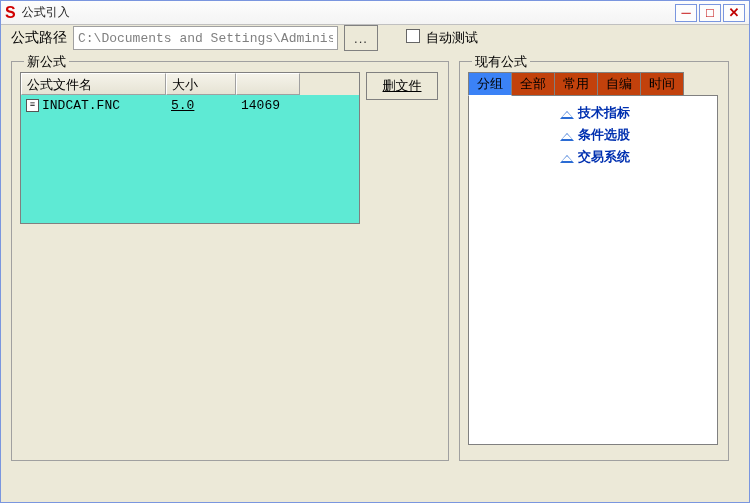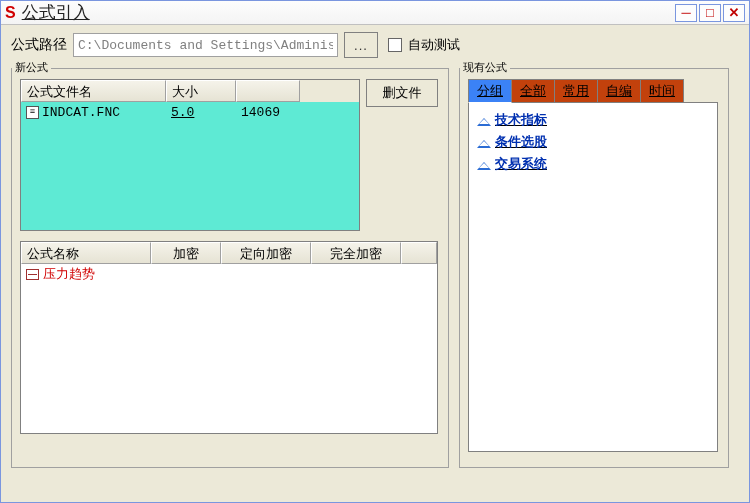--- a/index.html
+++ b/index.html
@@ -26,45 +26,44 @@
   padding: 0 4px;
 }
 .titlebar .icon-s {
   color: #d00000;
   font-weight: bold;
   font-size: 16px;
   font-family: Arial, sans-serif;
   margin-right: 6px;
 }
 .titlebar .title {
-  font-size: 17px;
+  font-size: 12px;
   color: #222;
   flex: 1;
-  text-decoration: underline;
 }
 .window-controls {
   display: flex;
   gap: 2px;
 }
 .winbtn {
   width: 22px;
   height: 18px;
   border: 1px solid #7a96df;
   background: #fdfdfd;
   color: #c00000;
   font-weight: bold;
   font-size: 13px;
   display: flex;
   align-items: center;
   justify-content: center;
   cursor: pointer;
   font-family: Arial;
 }
 .content {
-  padding: 7px 10px;
+  padding: 0 10px;
 }
 .path-row {
   display: flex;
   align-items: center;
   gap: 6px;
   margin-bottom: 10px;
 }
 .path-label {
   font-size: 14px;
 }
@@ -83,56 +82,55 @@
   height: 26px;
   border: 1px solid #808080;
   background: #ece9d8;
   cursor: pointer;
   font-size: 13px;
   letter-spacing: 1px;
   color: #333;
 }
 .checkbox-wrap {
   display: flex;
-  align-items: center;
+  align-items: flex-start;
   gap: 6px;
-  margin-left: 4px;
+  margin-left: 22px;
 }
 .checkbox-box {
   width: 14px;
   height: 14px;
   border: 1px solid #666;
   background: #fff;
   cursor: pointer;
 }
 .main-area {
   display: flex;
   gap: 10px;
 }
 .fieldset {
   border: 1px solid #a0a0a0;
   padding: 10px 8px 8px 8px;
   position: relative;
 }
 .fieldset-label {
   position: absolute;
   top: -9px;
-  left: 0;
+  left: 12px;
   background: #ece9d8;
   padding: 0 3px;
-  font-size: 11px;
+  font-size: 13px;
 }
 .left-panel {
   width: 438px;
   height: 400px;
 }
 .right-panel {
   width: 270px;
   height: 400px;
-  text-decoration: underline;
 }
 .file-row {
   display: flex;
   gap: 6px;
 }
 .file-table {
   border: 1px solid #808080;
   background: #5eead4;
   width: 340px;
   height: 152px;
@@ -181,20 +179,21 @@
   justify-content:center;
   font-size:9px;
 }
 .delete-btn {
   width: 72px;
   height: 28px;
   border: 1px solid #808080;
   background: #ece9d8;
   cursor: pointer;
   font-size: 13px;
+  text-decoration: underline;
 }
 .formula-table {
   margin-top: 10px;
   border: 1px solid #808080;
   background: #fff;
   width: 418px;
   height: 193px;
   overflow: hidden;
 }
 .formula-table .th:nth-child(1){ width:130px; }
@@ -239,20 +238,21 @@
   padding:6px 4px;
   margin-top:-1px;
 }
 .tree-item {
   display:flex;
   align-items:center;
   gap:4px;
   height:22px;
   cursor:pointer;
   padding-left:4px;
+  justify-content:center;
 }
 .tree-icon {
   width:14px; height:12px;
   position:relative;
 }
 .tree-icon::before {
   content:"";
   position:absolute;
   left:0; bottom:0;
   border-left:7px solid transparent;
@@ -319,37 +319,20 @@
                   <span>INDCAT.FNC</span>
                 </div>
                 <div class="td c2">5.0</div>
                 <div class="td c3">14069</div>
               </div>
             </div>
           </div>
           <button class="delete-btn">删文件</button>
         </div>
 
-        <div class="formula-table">
-          <div class="table-header">
-            <div class="th">公式名称</div>
-            <div class="th">加密</div>
-            <div class="th">定向加密</div>
-            <div class="th">完全加密</div>
-            <div class="th"></div>
-          </div>
-          <div class="table-body">
-            <div class="tr">
-              <div class="td c1">
-                <span class="formula-icon"></span>
-                <span class="formula-name-red">压力趋势</span>
-              </div>
-            </div>
-          </div>
-        </div>
 
       </div>
 
       <div class="fieldset right-panel">
         <span class="fieldset-label">现有公式</span>
 
         <div class="tabs-row">
           <div class="tab active">分组</div>
           <div class="tab">全部</div>
           <div class="tab">常用</div>

